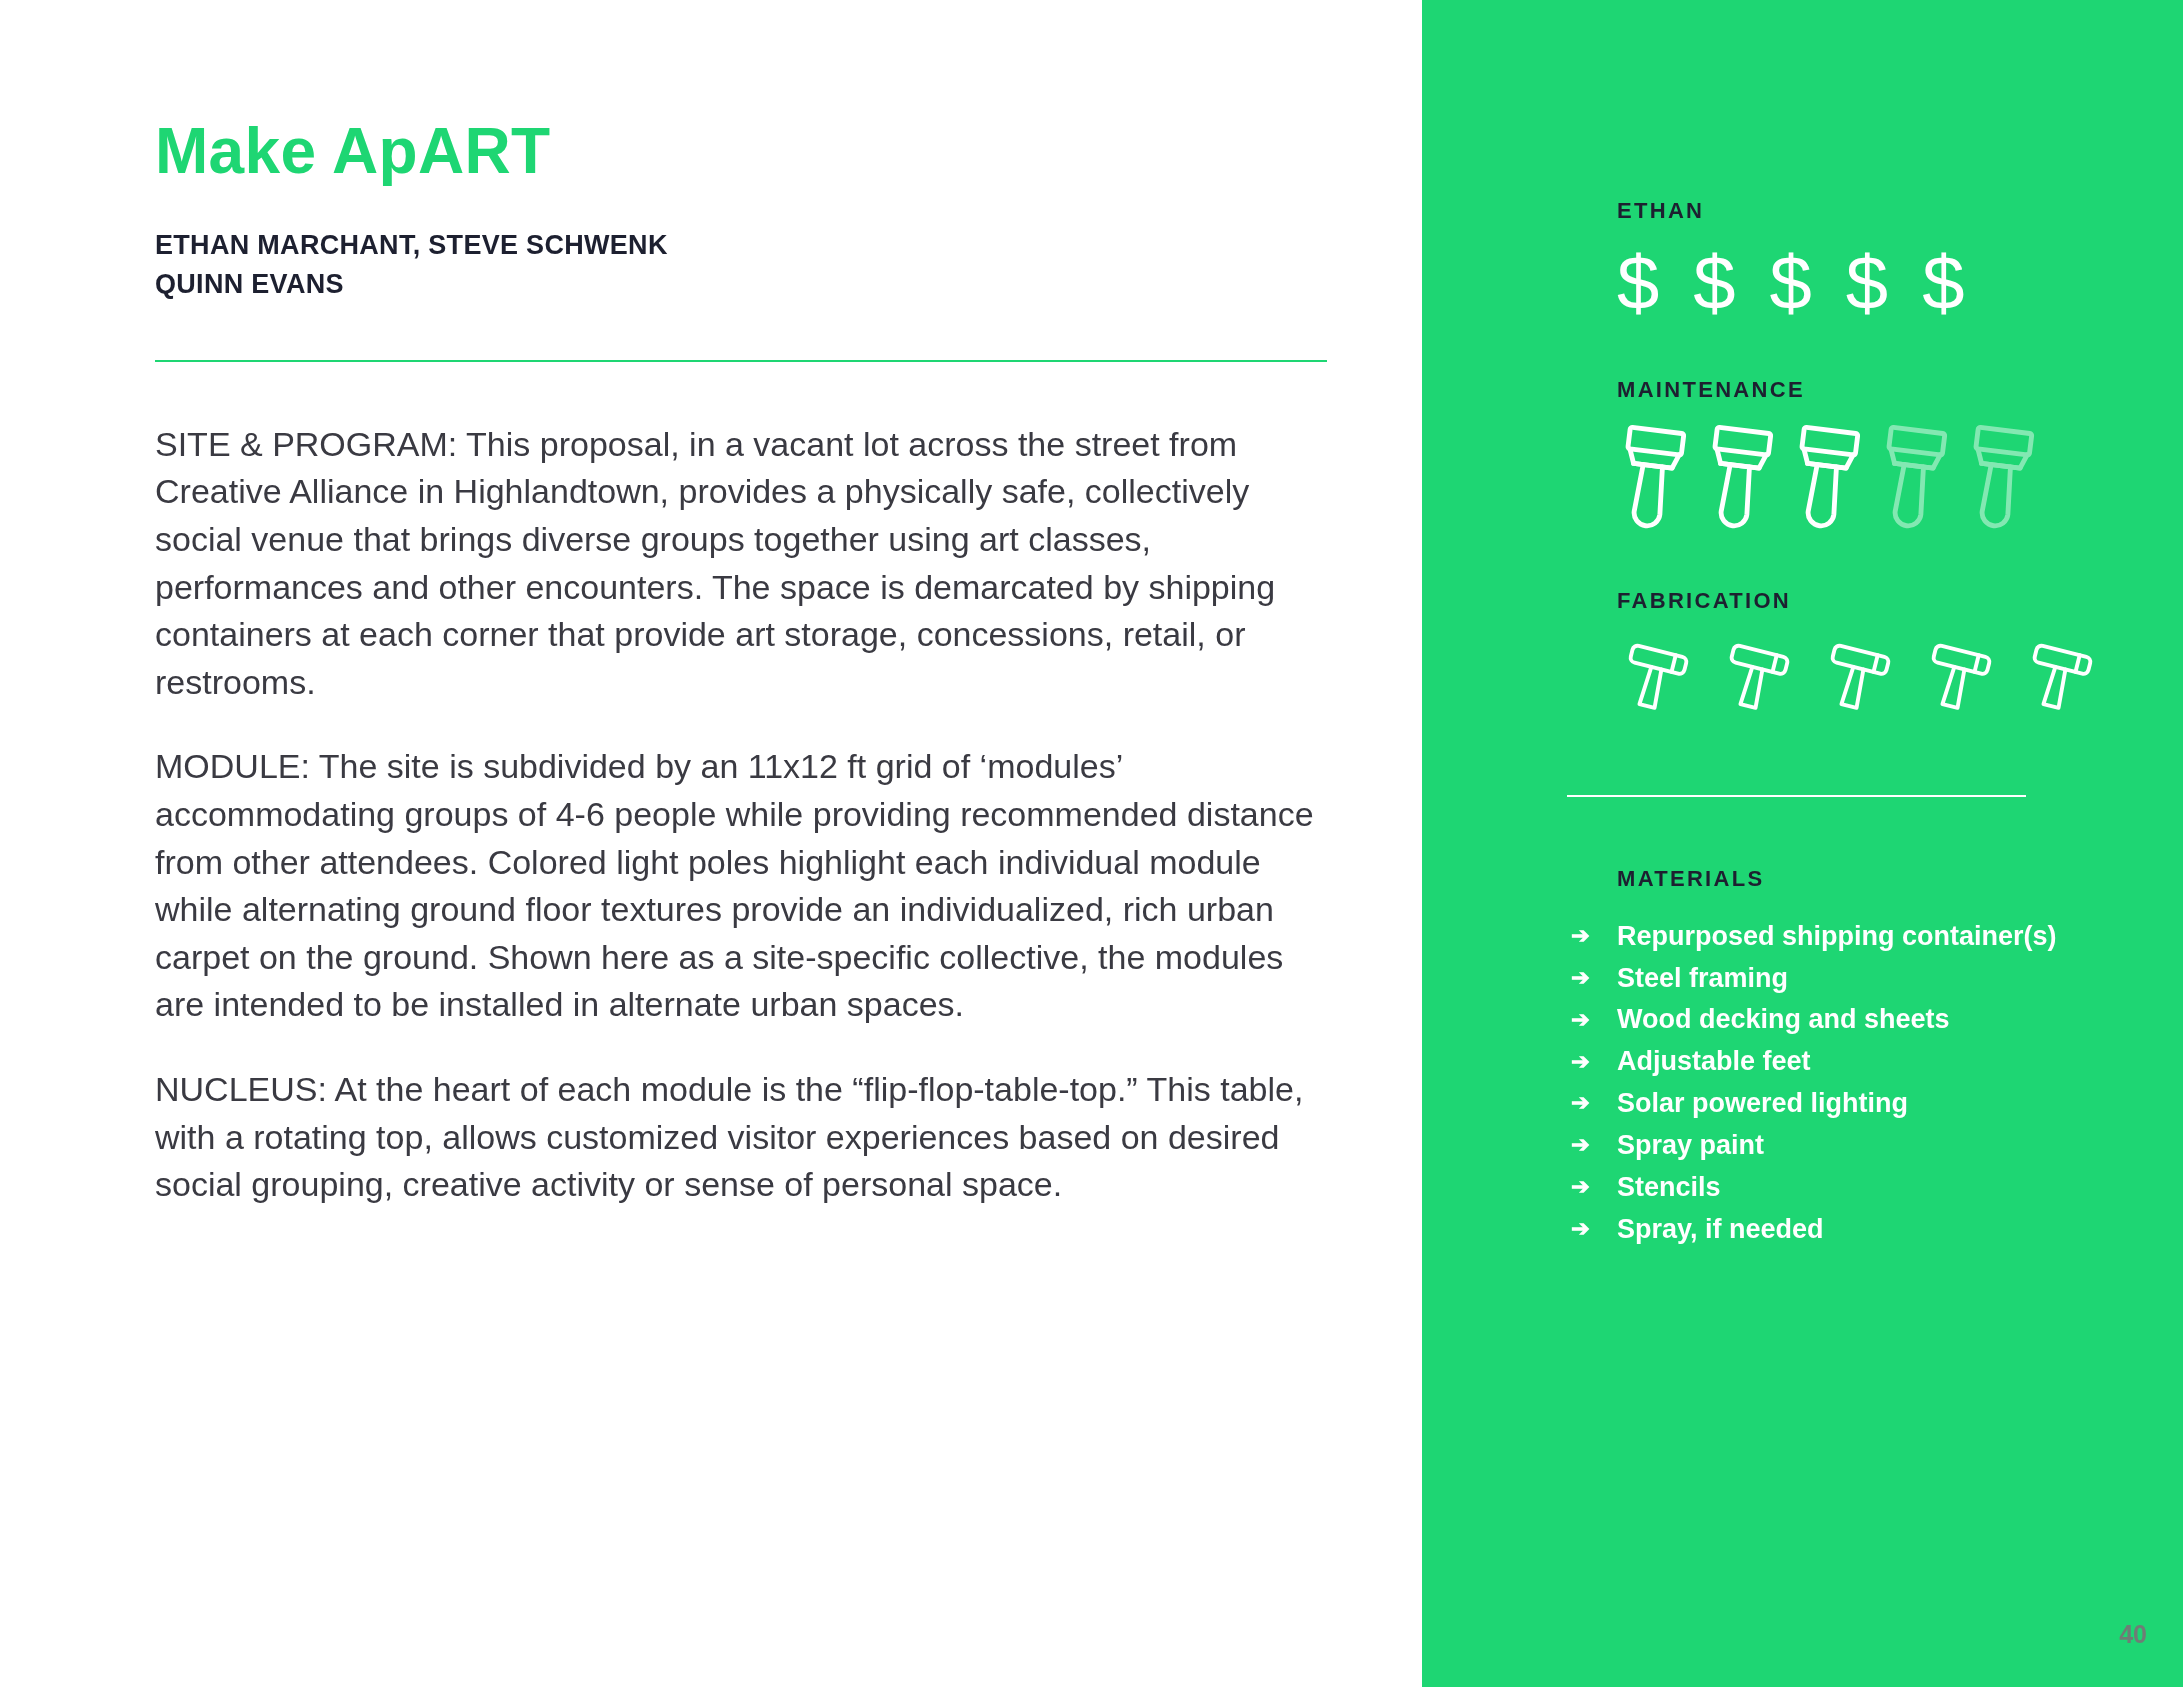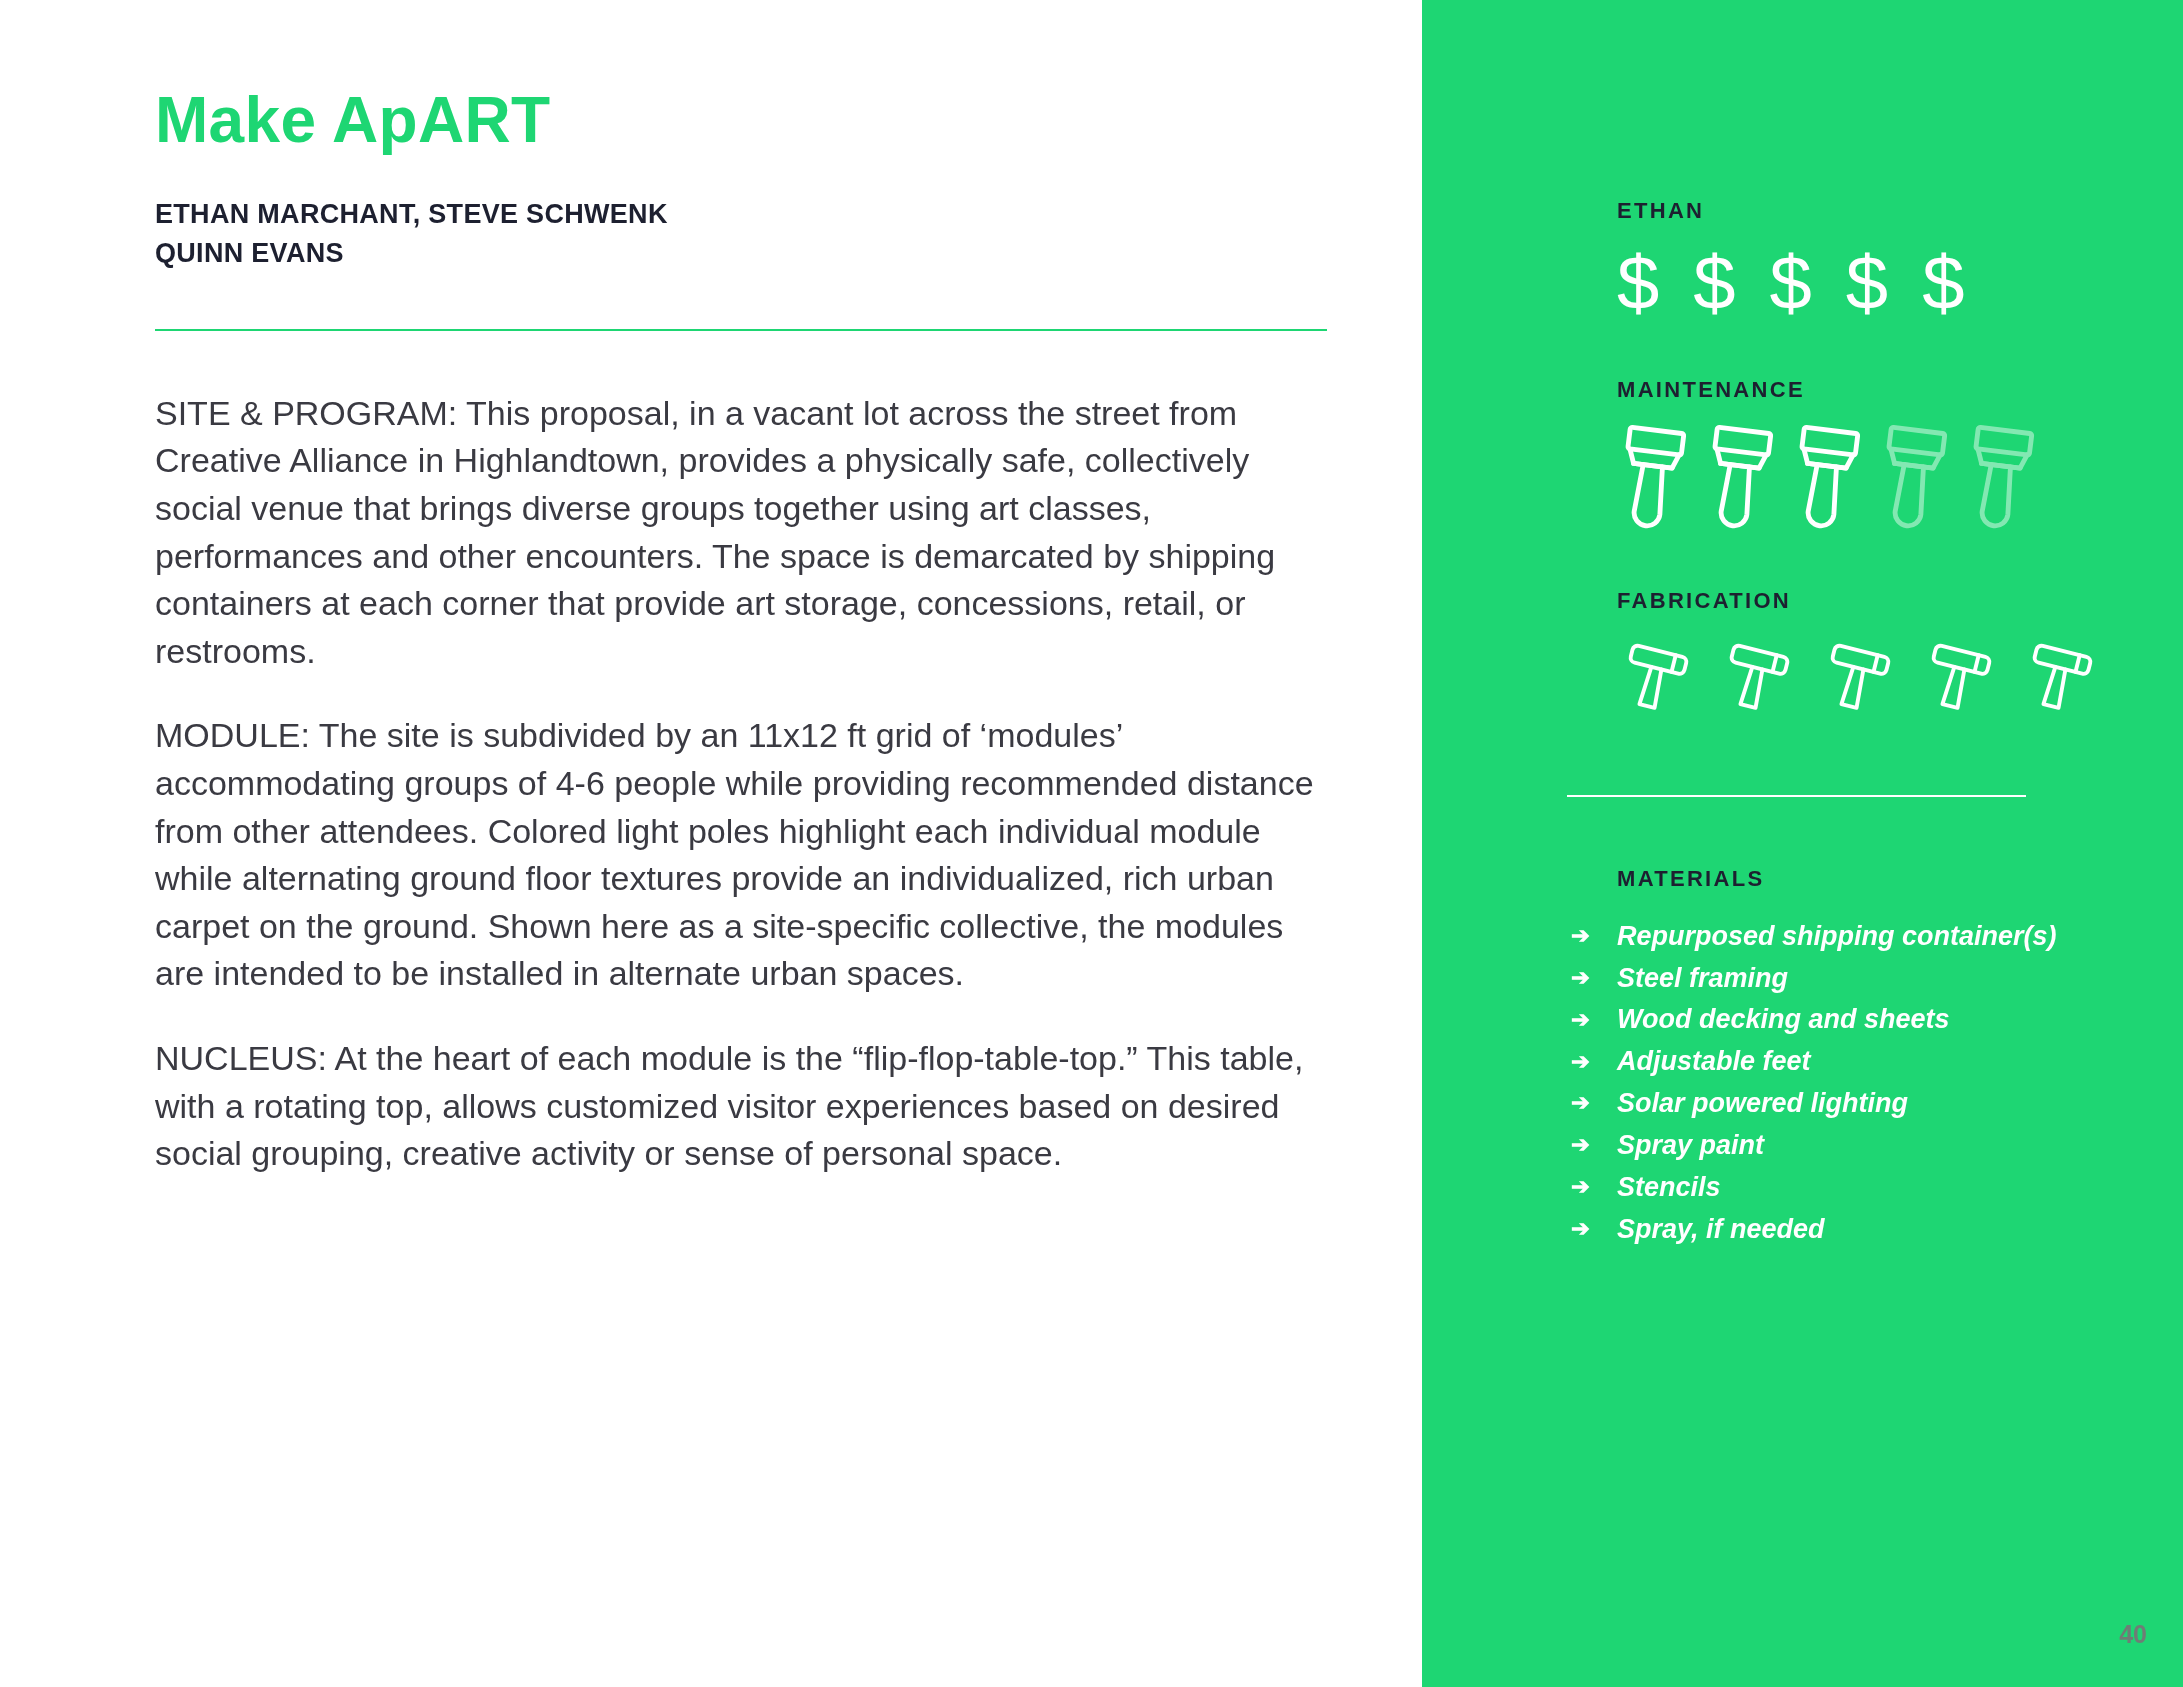--- a/index.html
+++ b/index.html
@@ -6,21 +6,21 @@
   body {
     width: 2183px; height: 1687px; overflow: hidden;
     background: #ffffff;
     font-family: "Liberation Sans", sans-serif;
   }
   .slide { display: flex; width: 2183px; height: 1687px; }
 
   
   .left {
     width: 1458px; box-sizing: border-box;
-    padding: 87px 95px 0 155px;
+    padding: 118px 95px 0 155px;
   }
   .title {
     margin: 0;
     font-size: 64px; font-weight: 800; letter-spacing: 0.3px;
     color: var(--accent-green, #1ED673);
     line-height: 1.05;
   }
   .authors {
     margin-top: 41px;
     font-size: 27px; font-weight: 700;
@@ -71,21 +71,21 @@
     margin: 24px 0 0 -46px;
   }
   ul.materials li {
     display: flex; align-items: flex-start;
     font-size: 27px; font-weight: 700; line-height: 1.55;
     color: #ffffff;
   }
   ul.materials .arrow {
     flex: 0 0 46px; font-size: 22.5px; line-height: 1; padding-top: 9.3px;
   }
-  ul.materials .mat-text { flex: 1; font-style: italic; }
+  ul.materials .mat-text { flex: 1; }
 
   .page-number {
     position: absolute; right: 36px; bottom: 38px;
     font-size: 25px; font-weight: 600;
     color: var(--page-number-gray, #6F7D76);
     text-align: right;
   }
 </style>
 </head>
 <body>

